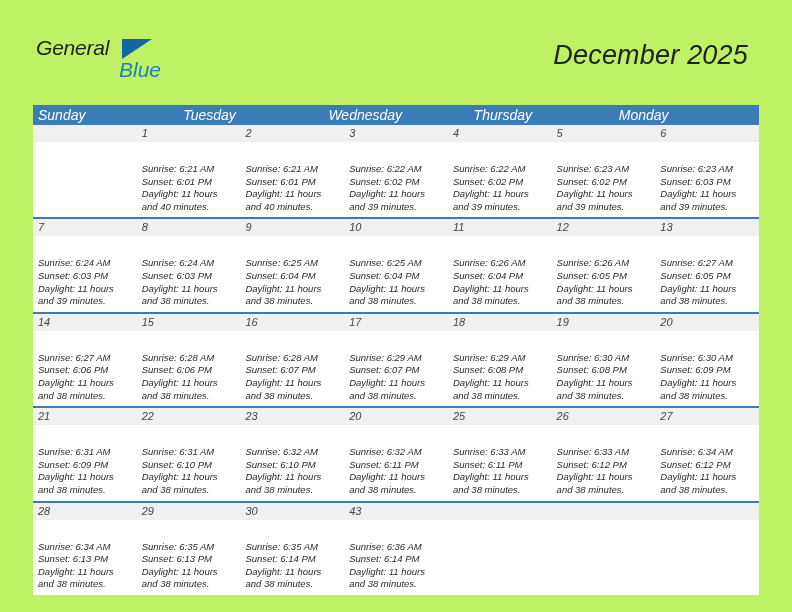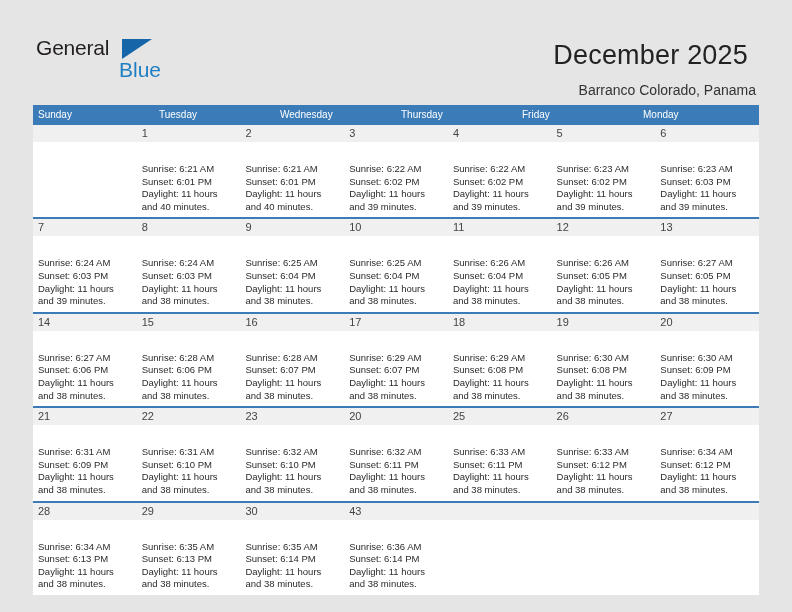--- a/index.html
+++ b/index.html
@@ -10,22 +10,23 @@
     width: 792px;
     height: 612px;
     background: #ffffff;
     font-family: "Liberation Sans", sans-serif;
     -webkit-font-smoothing: antialiased;
   }
   .page {
     position: relative;
     width: 792px;
     height: 612px;
-    background: #e5e5e5;
+    background: #bef264;
     overflow: hidden;
+    font-style: italic;
   }
 
   
   .header {
     position: absolute;
     left: 0; top: 0;
     width: 792px;
     height: 104px;
   }
   .logo {
@@ -93,21 +94,21 @@
   }
   .weekday-row {
     display: flex;
     width: 100%;
     background: #3b7cb8;
     height: 20px;
   }
   .weekday {
     flex: 1 1 0;
     color: #ffffff;
-    font-size: 10px;
+    font-size: 14px;
     line-height: 20px;
     padding-left: 5px;
     white-space: nowrap;
     overflow: hidden;
   }
   .week-row {
     display: flex;
     width: 100%;
     border-top: 2px solid #3b7cb8;
   }
@@ -153,32 +154,30 @@
   <div class="header">
 
     <div class="logo">
       <span class="logo-general">General</span>
       <span class="logo-triangle"></span>
       <span class="logo-blue">Blue</span>
     </div>
 
     <div class="title-wrap">
       <h1 class="cal-title">December 2025</h1>
-      <p class="cal-subtitle">Barranco Colorado, Panama</p>
     </div>
 
   </div>
 
   <div class="calendar">
     <div class="weekday-row" id="weekday-row">
         <div class="weekday">Sunday</div>
         <div class="weekday">Tuesday</div>
         <div class="weekday">Wednesday</div>
         <div class="weekday">Thursday</div>
-        <div class="weekday">Friday</div>
         <div class="weekday">Monday</div>
       </div>
     <div id="weeks-container">
         <div class="week-row">
           <div class="day-cell empty">
             <div class="day-number-band">
               <span class="day-number"></span>
             </div>
             <div class="day-body"></div>
           </div>

